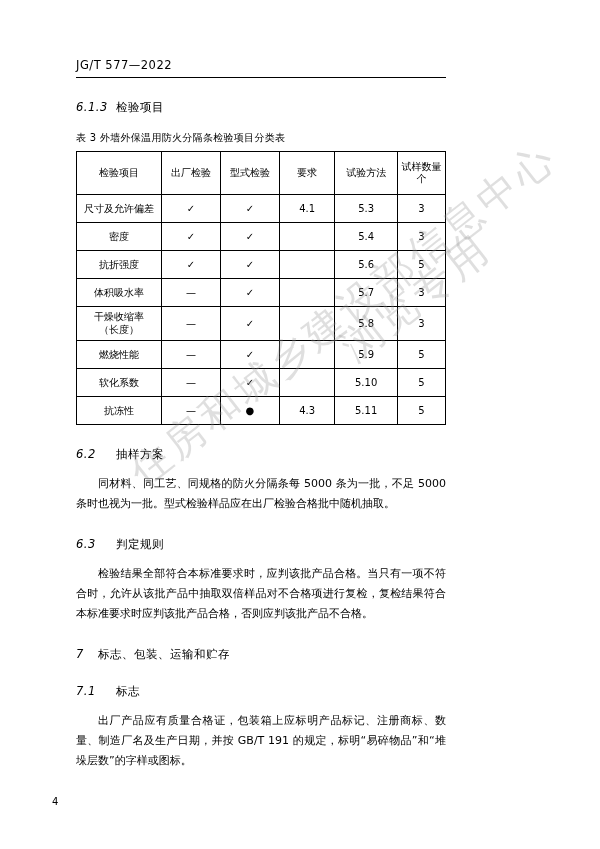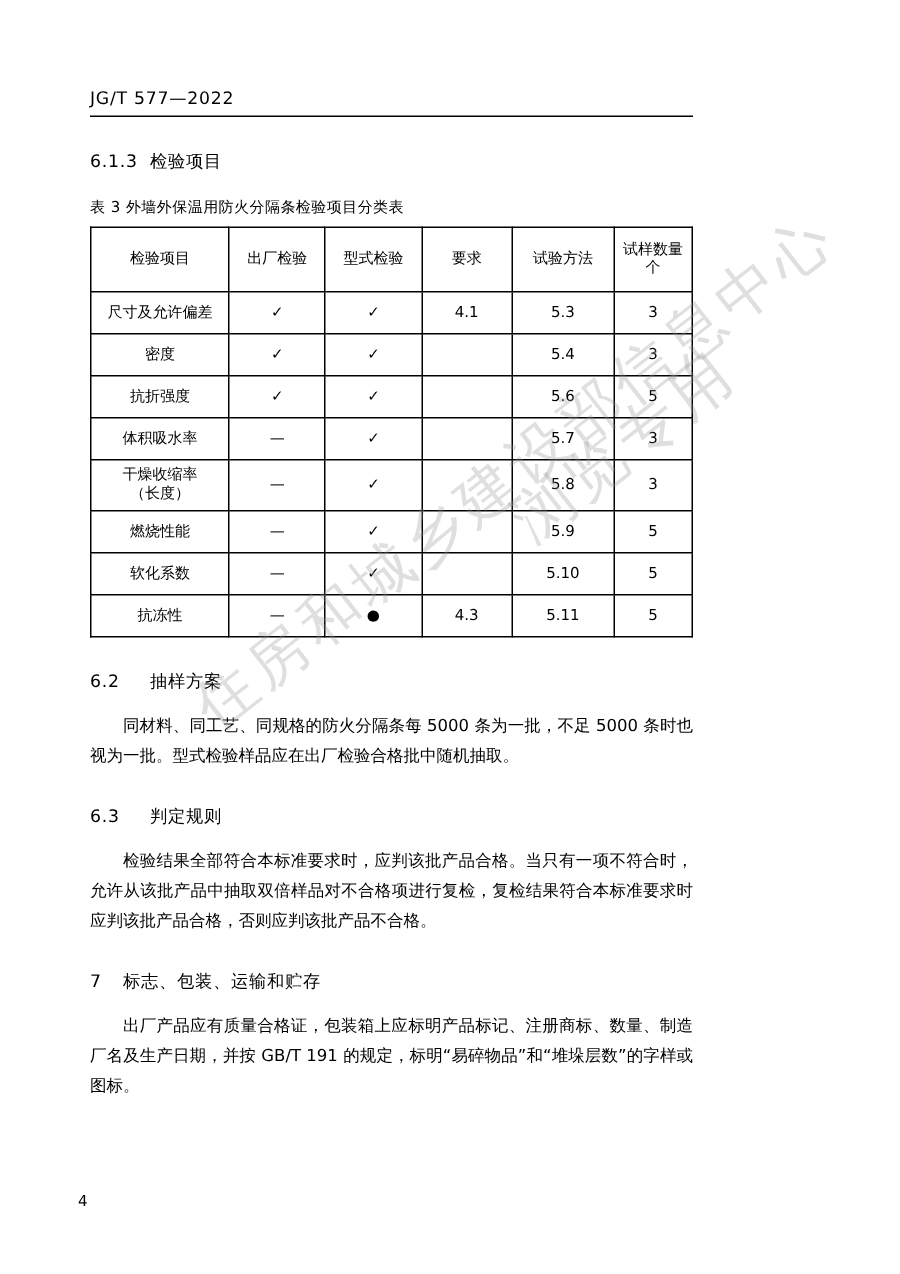--- a/index.html
+++ b/index.html
@@ -13,21 +13,21 @@
     font-family: "DejaVu Sans", "Liberation Sans", sans-serif;
     color: #000000;
     position: relative;
     overflow: hidden;
   }
   .page {
     position: relative;
     width: 522px;
     height: 849px;
     box-sizing: border-box;
-    padding: 0 60px;
+    padding: 0 76px;
   }
   
   .watermark {
     position: absolute;
     top: 0;
     left: 0;
     width: 600px;
     height: 849px;
     pointer-events: none;
     overflow: hidden;
@@ -53,21 +53,21 @@
   }
   .rule {
     border-top: 1px solid #000;
     margin-top: 5px;
   }
   .sec-head {
     font-size: 11.5px;
     margin-top: 22px;
     letter-spacing: 0.5px;
   }
-  .sec-head .num { display:inline-block; min-width: 40px; }
+  .sec-head .num { display:inline-block; min-width: 40px; font-style: italic; }
   .sec-head-7 .num { display:inline-block; min-width: 22px; }
   .para {
     font-size: 11px;
     margin-top: 12px;
     text-indent: 22px;
     line-height: 1.85;
     text-align: justify;
   }
   .tbl-title {
     text-align: left;
@@ -225,20 +225,23 @@
 
   <div class="sec-head">
     <span class="num">6.3</span><span>判定规则</span>
   </div>
   <div class="para">检验结果全部符合本标准要求时，应判该批产品合格。当只有一项不符合时，允许从该批产品中抽取双倍样品对不合格项进行复检，复检结果符合本标准要求时应判该批产品合格，否则应判该批产品不合格。</div>
 
   <div class="sec-head sec-head-7">
     <span class="num">7</span><span>标志、包装、运输和贮存</span>
   </div>
 
+  <div class="sec-head">
+    <span class="num">7.1</span><span>标志</span>
+  </div>
   <div class="para">出厂产品应有质量合格证，包装箱上应标明产品标记、注册商标、数量、制造厂名及生产日期，并按 GB/T 191 的规定，标明“易碎物品”和“堆垛层数”的字样或图标。</div>
 
   <div class="footer">4</div>
 </div>
 
 <div class="watermark">
   <div class="wm-text wm1">住房和城乡建设部信息中心</div>
   <div class="wm-text wm2">浏览专用</div>
 </div>
 

